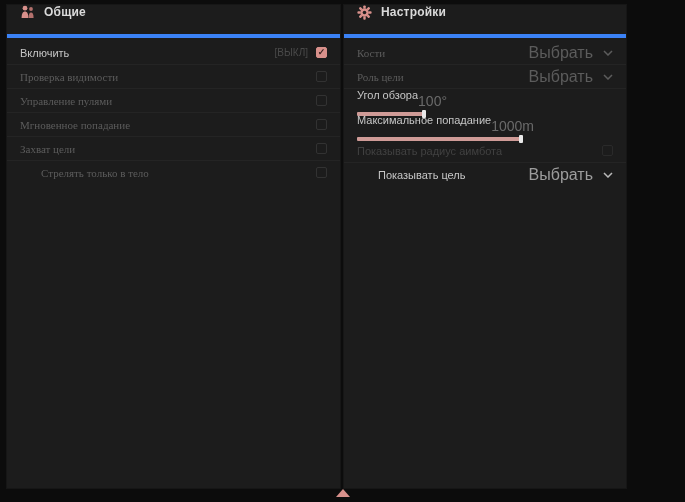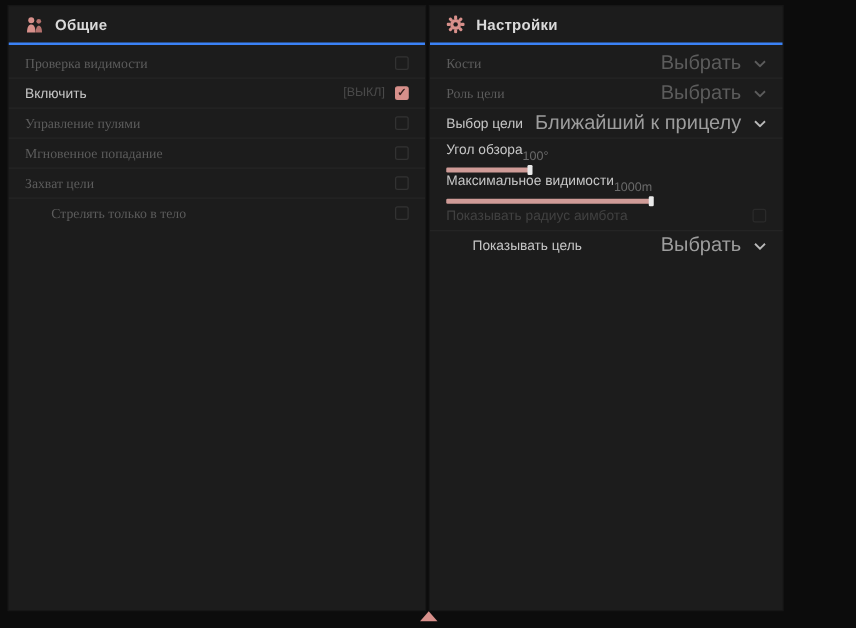--- a/index.html
+++ b/index.html
@@ -13,23 +13,23 @@
   .window{position:absolute;inset:0;}
   .panel{
     position:absolute;top:5px;height:483px;
     background:#1c1c1c;
     box-shadow:0 0 0 1px #161616;
   }
   .panel.left{left:7px;width:333px;}
   .panel.right{left:344px;width:282px;}
   .panel-header{
     height:29px;
-    display:flex;align-items:center;gap:9px;
+    display:flex;align-items:flex-start;gap:9px;
     padding:0 13px;
-    border-bottom:2px solid #3b82f6;
+    border-bottom:4px solid #3b82f6;
   }
   .panel-title{
     color:#dadada;font-size:12px;font-weight:bold;letter-spacing:.2px;
   }
   .rows{padding-top:3px;}
   .row{
     height:23px;
     display:flex;align-items:center;justify-content:space-between;
     padding:0 13px;
     border-bottom:1px solid #242424;
@@ -67,21 +67,21 @@
   .slider-row{
     height:25px;
     padding:0 13px;
     display:flex;flex-direction:column;justify-content:flex-end;
     font-size:11px;
   }
   .slider-top{
     display:flex;align-items:center;justify-content:flex-start;
     margin-bottom:3px;
   }
-  .slider-value{color:#6a6a6a;font-size:10px;margin-top:12px;}
+  .slider-value{color:#6a6a6a;font-size:14px;margin-top:12px;}
   .track{
     position:relative;height:4px;background:#272727;border-radius:1px;
     margin-bottom:2px;
   }
   .fill{
     position:absolute;left:0;top:0;height:4px;background:#cf9b97;border-radius:1px;
   }
   .handle{
     position:absolute;top:-2px;right:-2px;width:4px;height:8px;
     background:#e9e9e9;border-radius:1px;
@@ -105,29 +105,29 @@
       <svg class="icon-svg" width="15" height="14" viewBox="0 0 15 14">
         <circle cx="5" cy="3.2" r="2.4" fill="#d8908b"></circle>
         <path d="M1.6 13 C1.6 8.6 3 6.6 5 6.6 C7 6.6 8.4 8.6 8.4 13 Z" fill="#d8908b"></path>
         <circle cx="11" cy="4" r="1.9" fill="#b4716d"></circle>
         <path d="M8.6 13 C8.6 9.4 9.6 7.6 11 7.6 C12.6 7.6 13.6 9.4 13.6 13 Z" fill="#b4716d"></path>
       </svg>
       <span class="panel-title">Общие</span>
     </div>
     <div class="rows">
       <div class="row">
-        <span class="lbl dim">Проверка видимости</span>
-        <span class="checkbox"></span>
-      </div>
-      <div class="row">
         <span class="lbl bright">Включить</span>
         <span class="right-group">
           <span class="hotkey">[ВЫКЛ]</span>
           <span class="checkbox checked"></span>
         </span>
+      </div>
+      <div class="row">
+        <span class="lbl dim">Проверка видимости</span>
+        <span class="checkbox"></span>
       </div>
       <div class="row">
         <span class="lbl dim">Управление пулями</span>
         <span class="checkbox"></span>
       </div>
       <div class="row">
         <span class="lbl dim">Мгновенное попадание</span>
         <span class="checkbox"></span>
       </div>
       <div class="row">
@@ -176,45 +176,36 @@
       <div class="row">
         <span class="lbl dim">Роль цели</span>
         <span class="select">
           <span class="value dim">Выбрать</span>
           <svg class="chev dim" width="10" height="6" viewBox="0 0 10 6">
               <polyline points="1,1 5,5 9,1" fill="none" stroke="currentColor" stroke-width="1.5"></polyline>
             </svg>
         </span>
       </div>
 
-      <div class="row">
-        <span class="lbl bright">Выбор цели</span>
-        <span class="select">
-          <span class="value bright">Ближайший к прицелу</span>
-          <svg class="chev bright" width="10" height="6" viewBox="0 0 10 6">
-              <polyline points="1,1 5,5 9,1" fill="none" stroke="currentColor" stroke-width="1.5"></polyline>
-            </svg>
-        </span>
-      </div>
 
       <div class="slider-row">
         <div class="slider-top">
           <span class="lbl bright">Угол обзора</span>
           <span class="slider-value">100°</span>
         </div>
         <div class="track">
           <div class="fill" style="width: 26%;">
             <span class="handle"></span>
           </div>
         </div>
       </div>
 
       <div class="slider-row">
         <div class="slider-top">
-          <span class="lbl bright">Максимальное видимости</span>
+          <span class="lbl bright">Максимальное попадание</span>
           <span class="slider-value">1000m</span>
         </div>
         <div class="track">
           <div class="fill" style="width: 64%;">
             <span class="handle"></span>
           </div>
         </div>
       </div>
 
       <div class="row">

